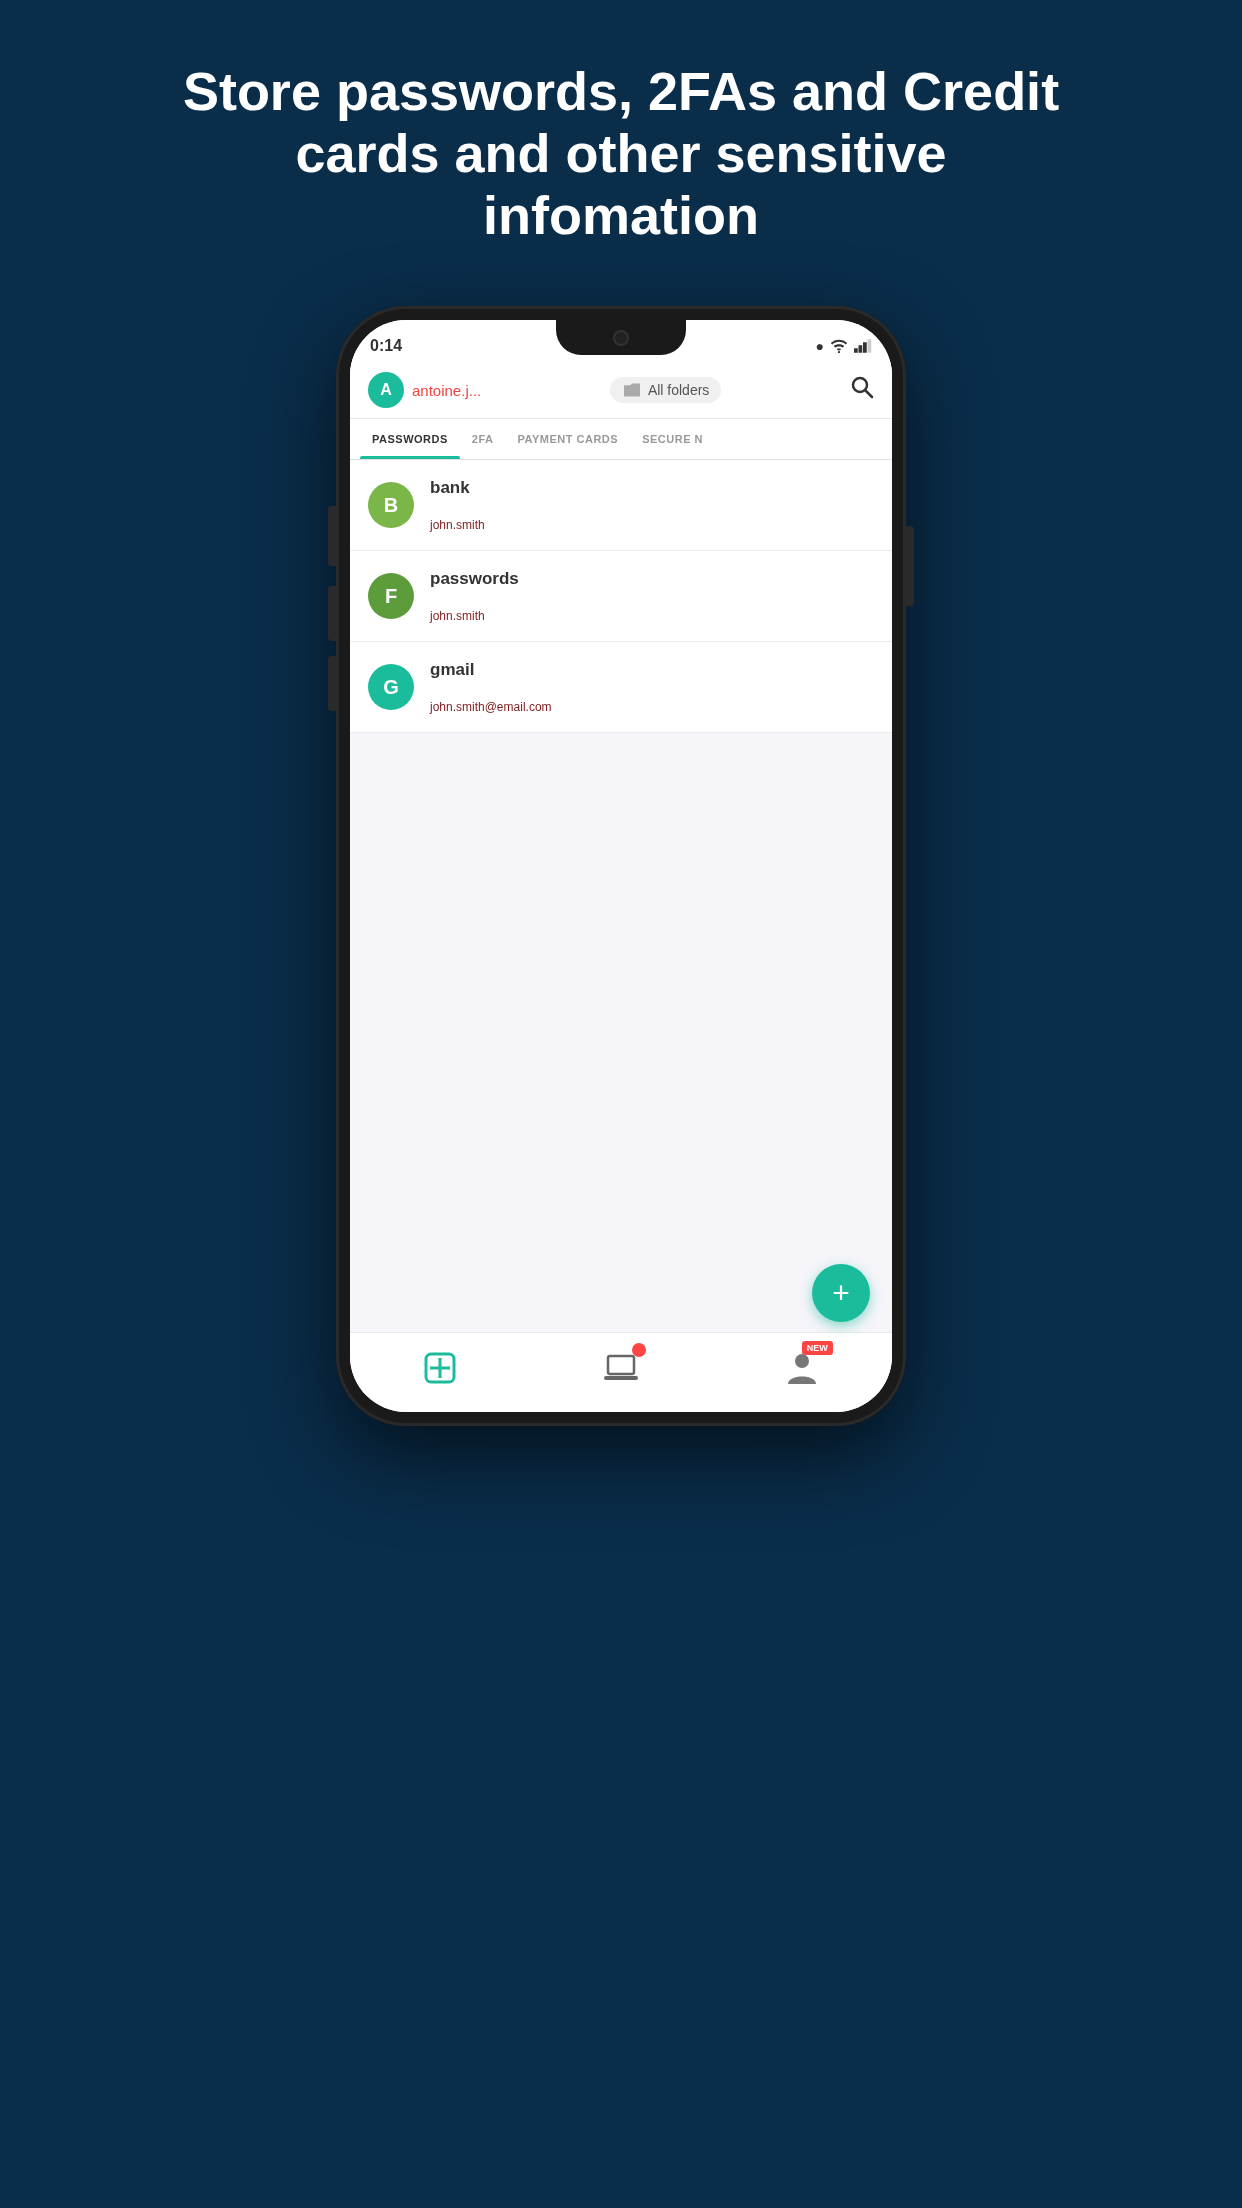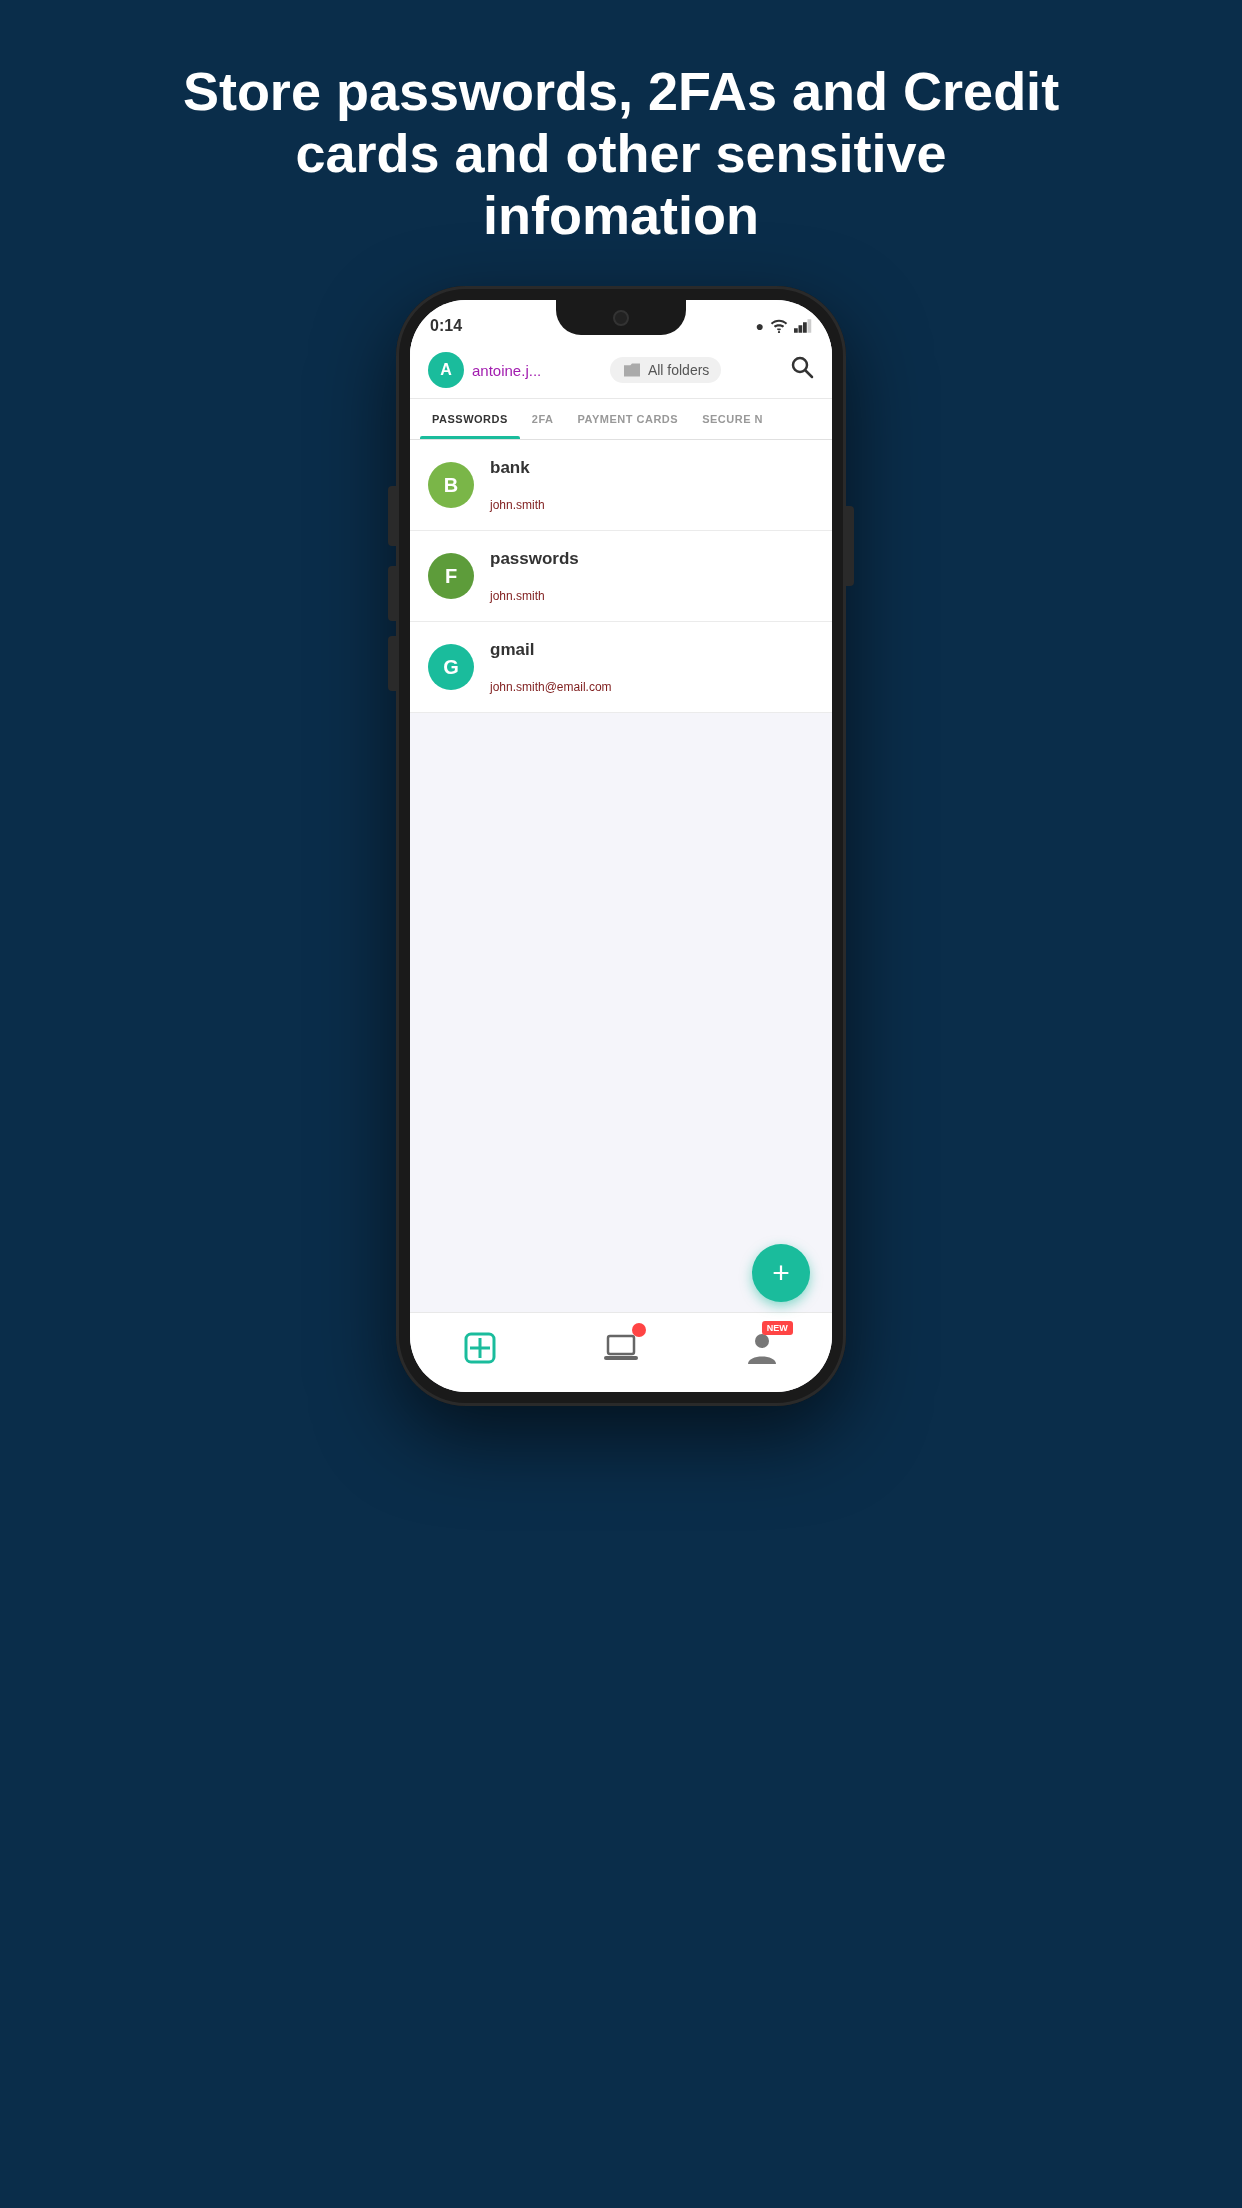--- a/index.html
+++ b/index.html
@@ -21,22 +21,23 @@
       font-weight: 800;
       text-align: center;
       line-height: 1.15;
       padding: 60px 80px 40px 80px;
       max-width: 1100px;
     }
 
     
     .phone-wrapper {
       position: relative;
-      width: 450px;
+      width: 570px;
       height: 1120px;
+      margin-top: 20px;
     }
 
     .phone-frame {
       position: absolute;
       top: 0; left: 0;
       width: 100%;
       height: 100%;
       background: #1a1a1a;
       border-radius: 70px;
       box-shadow: 0 30px 80px rgba(0,0,0,0.6), inset 0 0 0 3px #2a2a2a;
@@ -171,21 +172,21 @@
       display: flex;
       align-items: center;
       justify-content: center;
       color: white;
       font-size: 16px;
       font-weight: bold;
     }
 
     .user-name {
       font-size: 15px;
-      color: #a21caf;
+      color: #ef4444;
     }
 
     .folder-selector {
       display: flex;
       align-items: center;
       gap: 6px;
       background: #f0f0f0;
       border-radius: 20px;
       padding: 5px 12px;
     }

